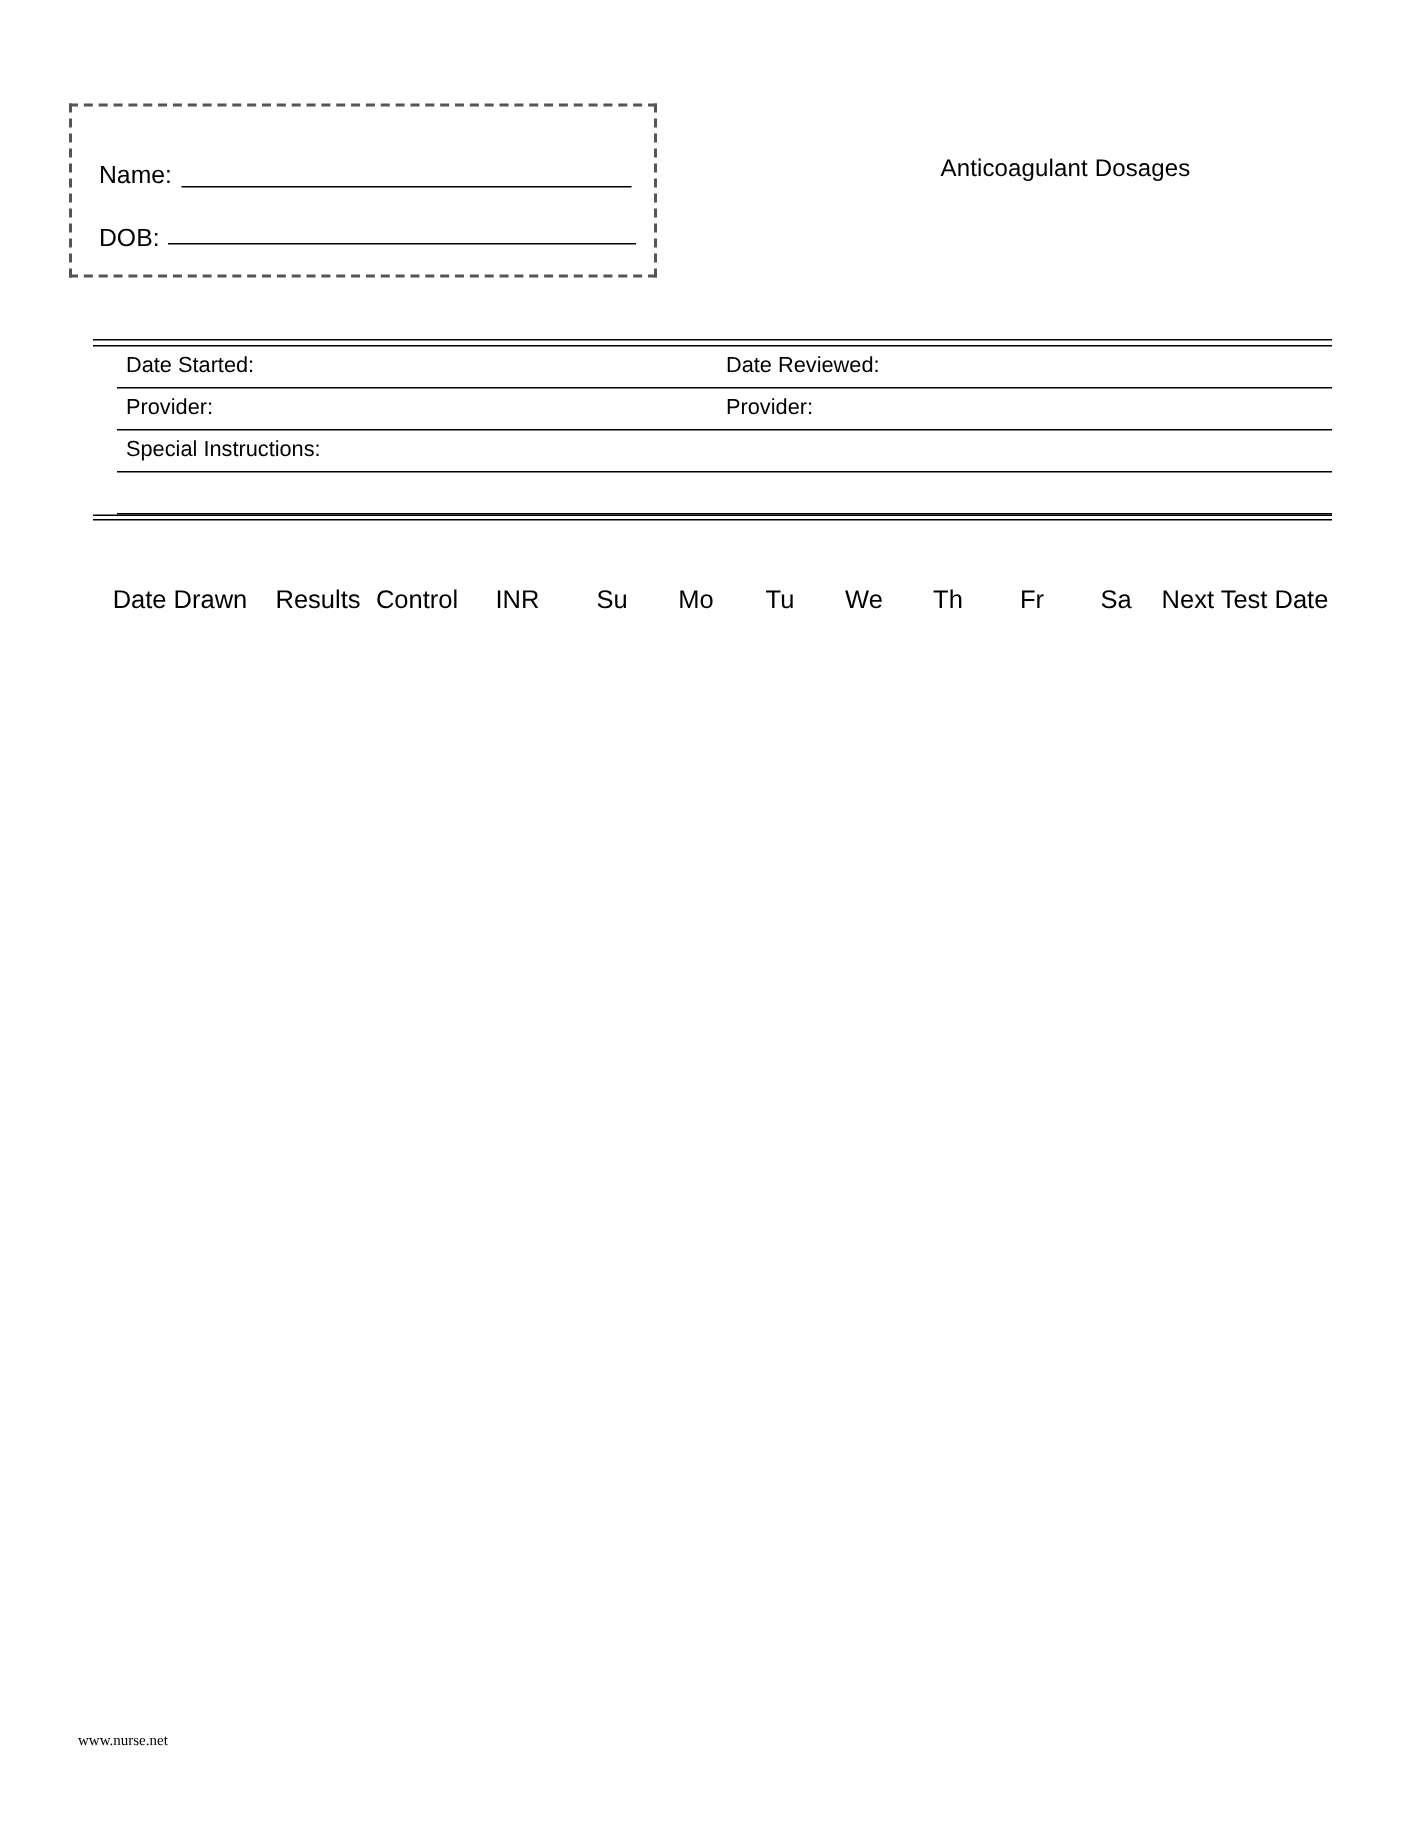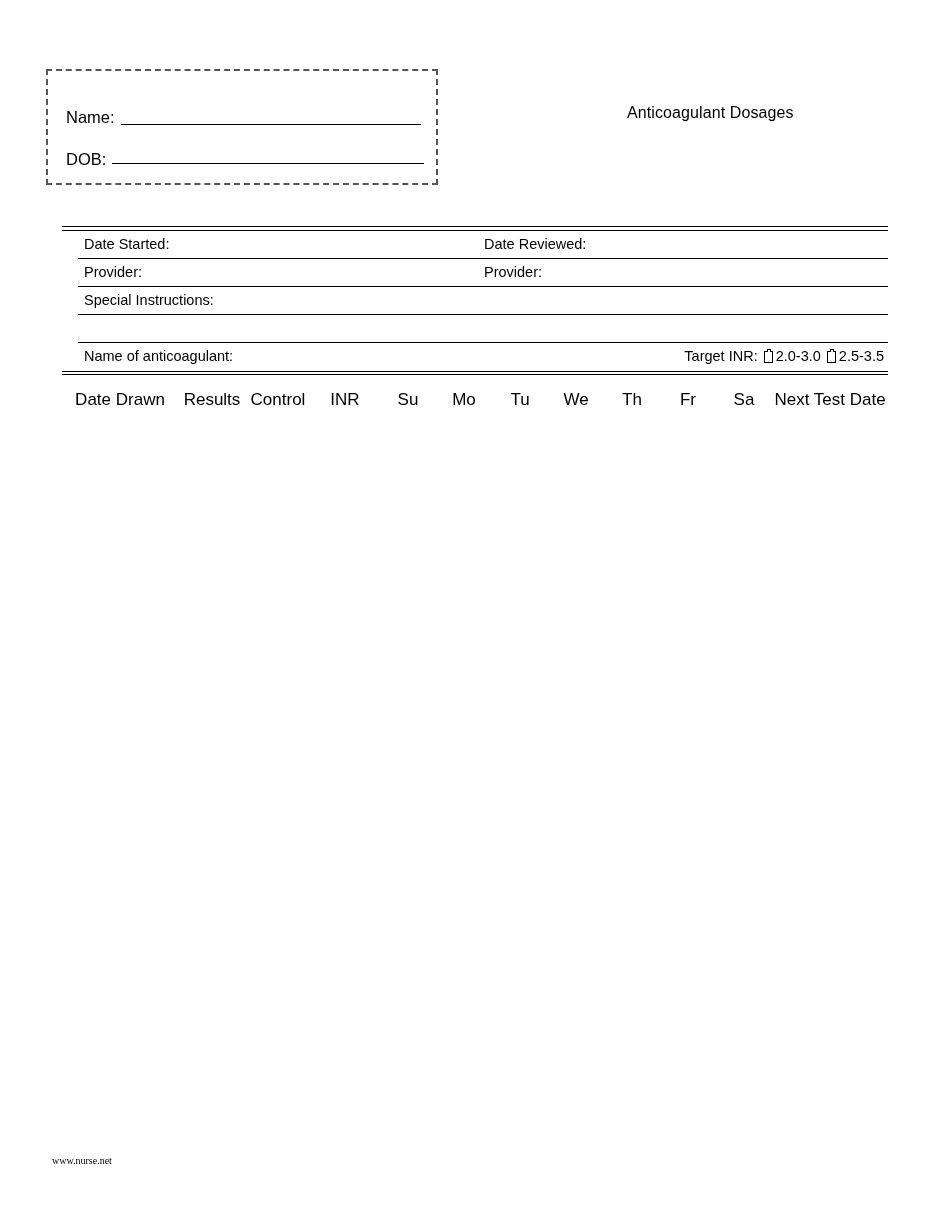--- a/index.html
+++ b/index.html
@@ -214,34 +214,20 @@
     </div>
 
     <div class="info-row">
       <span class="info-cell col-a">Special Instructions:</span>
     </div>
 
     <div class="info-row">
       <span class="info-cell col-a"></span>
     </div>
 
-    <div class="info-row last">
-      <span class="info-cell col-a">Name of anticoagulant:</span>
-      <span class="info-cell right-group">
-        <span>Target INR:</span>
-        <span class="inr-opt">
-          <span class="clipbox"></span>
-          <span>2.0-3.0</span>
-        </span>
-        <span class="inr-opt">
-          <span class="clipbox"></span>
-          <span>2.5-3.5</span>
-        </span>
-      </span>
-    </div>
 
   </div>
 </div>
 
 <table id="log-table">
   <colgroup>
     <col style="width:116px">
       <col style="width:68px">
       <col style="width:64px">
       <col style="width:70px">

